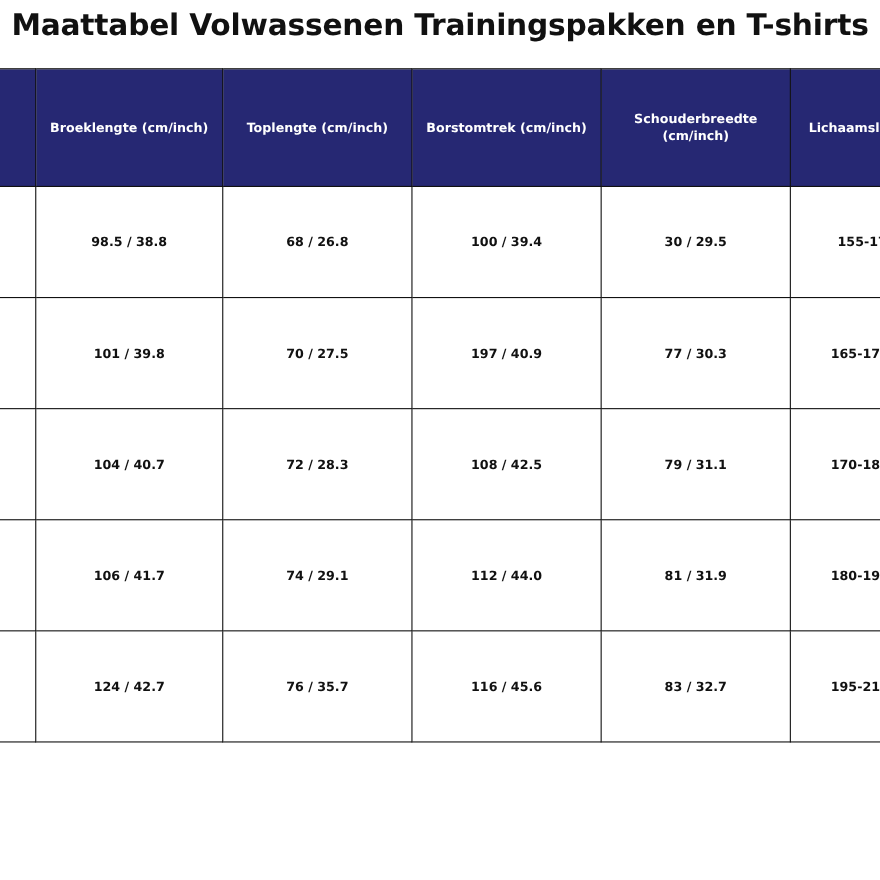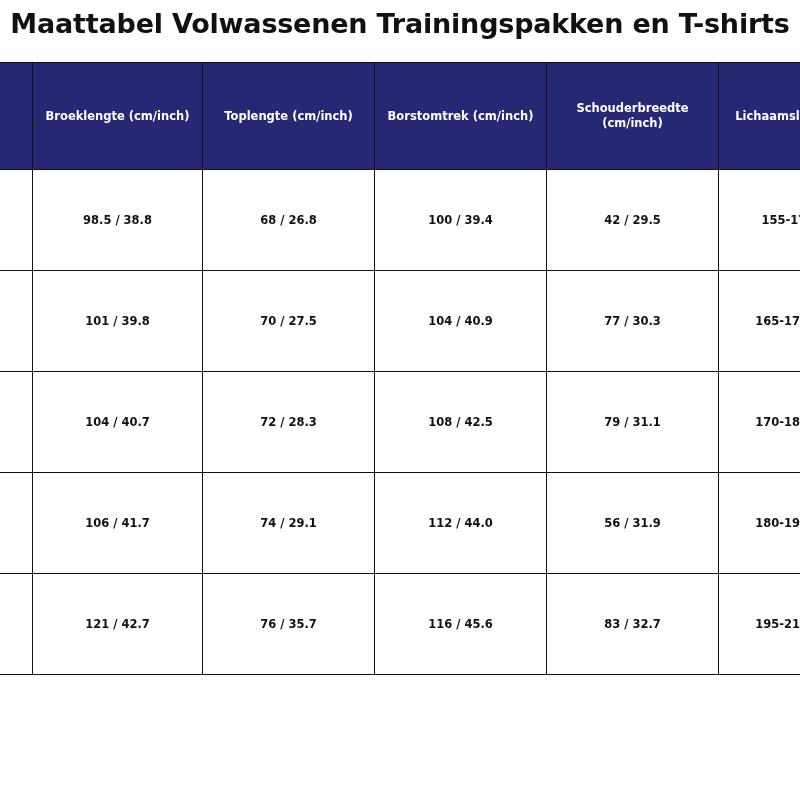--- a/index.html
+++ b/index.html
@@ -111,50 +111,50 @@
           <th>Schouderbreedte (cm/inch)</th>
           <th>Lichaamslengte (cm/inch)</th>
         </tr>
       </thead>
       <tbody>
         <tr>
           <td>S</td>
           <td>98.5 / 38.8</td>
           <td>68 / 26.8</td>
           <td>100 / 39.4</td>
-          <td>42 / 29.5</td>
+          <td>30 / 29.5</td>
           <td>155-170 / 61-66.9</td>
         </tr>
         <tr>
           <td>M</td>
           <td>101 / 39.8</td>
           <td>70 / 27.5</td>
-          <td>104 / 40.9</td>
+          <td>197 / 40.9</td>
           <td>77 / 30.3</td>
           <td>165-175 / 64.9-68.9</td>
         </tr>
         <tr>
           <td>L</td>
           <td>104 / 40.7</td>
           <td>72 / 28.3</td>
           <td>108 / 42.5</td>
           <td>79 / 31.1</td>
           <td>170-185 / 66.9-72.8</td>
         </tr>
         <tr>
           <td>XL</td>
           <td>106 / 41.7</td>
           <td>74 / 29.1</td>
           <td>112 / 44.0</td>
-          <td>56 / 31.9</td>
+          <td>81 / 31.9</td>
           <td>180-195 / 70.8-76.7</td>
         </tr>
         <tr>
           <td>XXL</td>
-          <td>121 / 42.7</td>
+          <td>124 / 42.7</td>
           <td>76 / 35.7</td>
           <td>116 / 45.6</td>
           <td>83 / 32.7</td>
           <td>195-210 / 76.7-82.6</td>
         </tr>
       </tbody>
     </table>
   </div>
 
 

